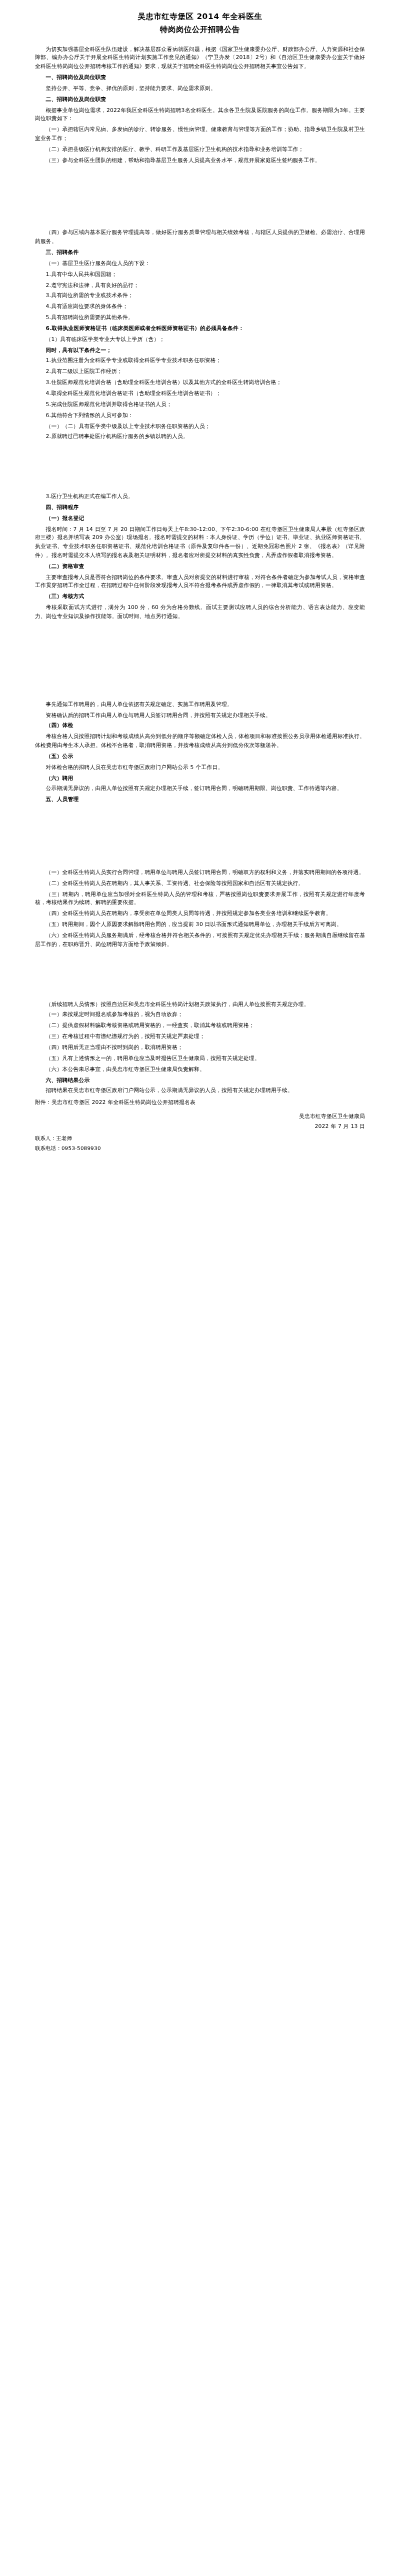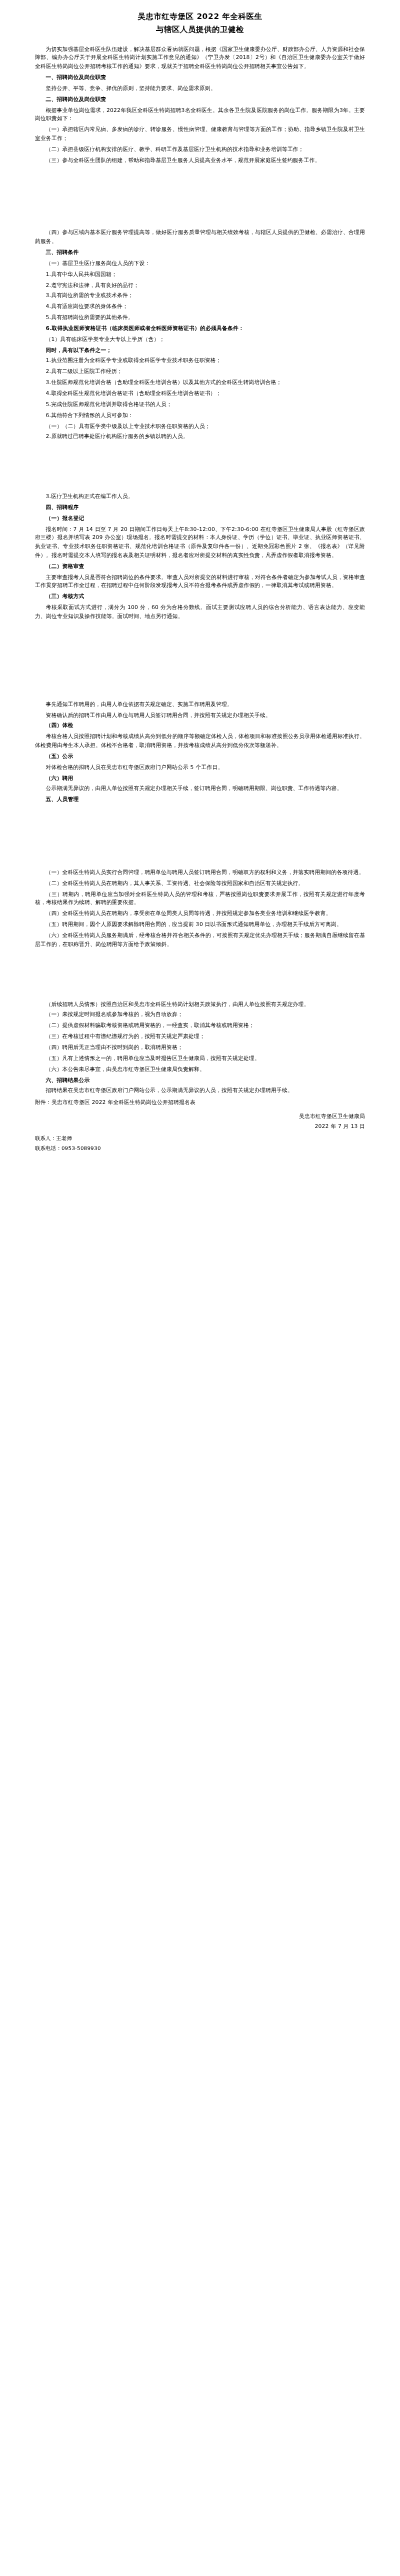--- a/index.html
+++ b/index.html
@@ -72,22 +72,22 @@
     font-size: 5.2px;
   }
 </style>
 </head>
 <body>
 
 <div class="page">
   <div class="doc">
 
     <div class="doc-title">
-      <span class="tline">吴忠市红寺堡区 2022 年全科医生</span>
-      <span class="tline">与辖区人员提供的卫健检</span>
+      <span class="tline">吴忠市红寺堡区 2014 年全科医生</span>
+      <span class="tline">特岗岗位公开招聘公告</span>
     </div>
 
     <div id="content-flow">
         <p class="ind">为切实加强基层全科医生队伍建设，解决基层群众看病就医问题，根据《国家卫生健康委办公厅、财政部办公厅、人力资源和社会保障部、编办办公厅关于开展全科医生特岗计划实施工作意见的通知》（宁卫办发〔2018〕2号）和《自治区卫生健康委办公室关于做好全科医生特岗岗位公开招聘考核工作的通知》要求，现就关于招聘全科医生特岗岗位公开招聘相关事宜公告如下。</p>
         <p class="h">一、招聘岗位及岗位职责</p>
         <p class="ind">坚持公开、平等、竞争、择优的原则，坚持能力要求、岗位需求原则。</p>
         <p class="h">二、招聘岗位及岗位职责</p>
         <p class="ind">根据事业单位岗位需求，2022年我区全科医生特岗招聘3名全科医生。其余各卫生院及医院服务的岗位工作。服务期限为3年。主要岗位职责如下：</p>
         <p class="ind">（一）承担辖区内常见病、多发病的诊疗、转诊服务、慢性病管理、健康教育与管理等方面的工作；协助、指导乡镇卫生院及村卫生室业务工作；</p>
         <p class="ind">（二）承担县级医疗机构安排的医疗、教学、科研工作及基层医疗卫生机构的技术指导和业务培训等工作；</p>

